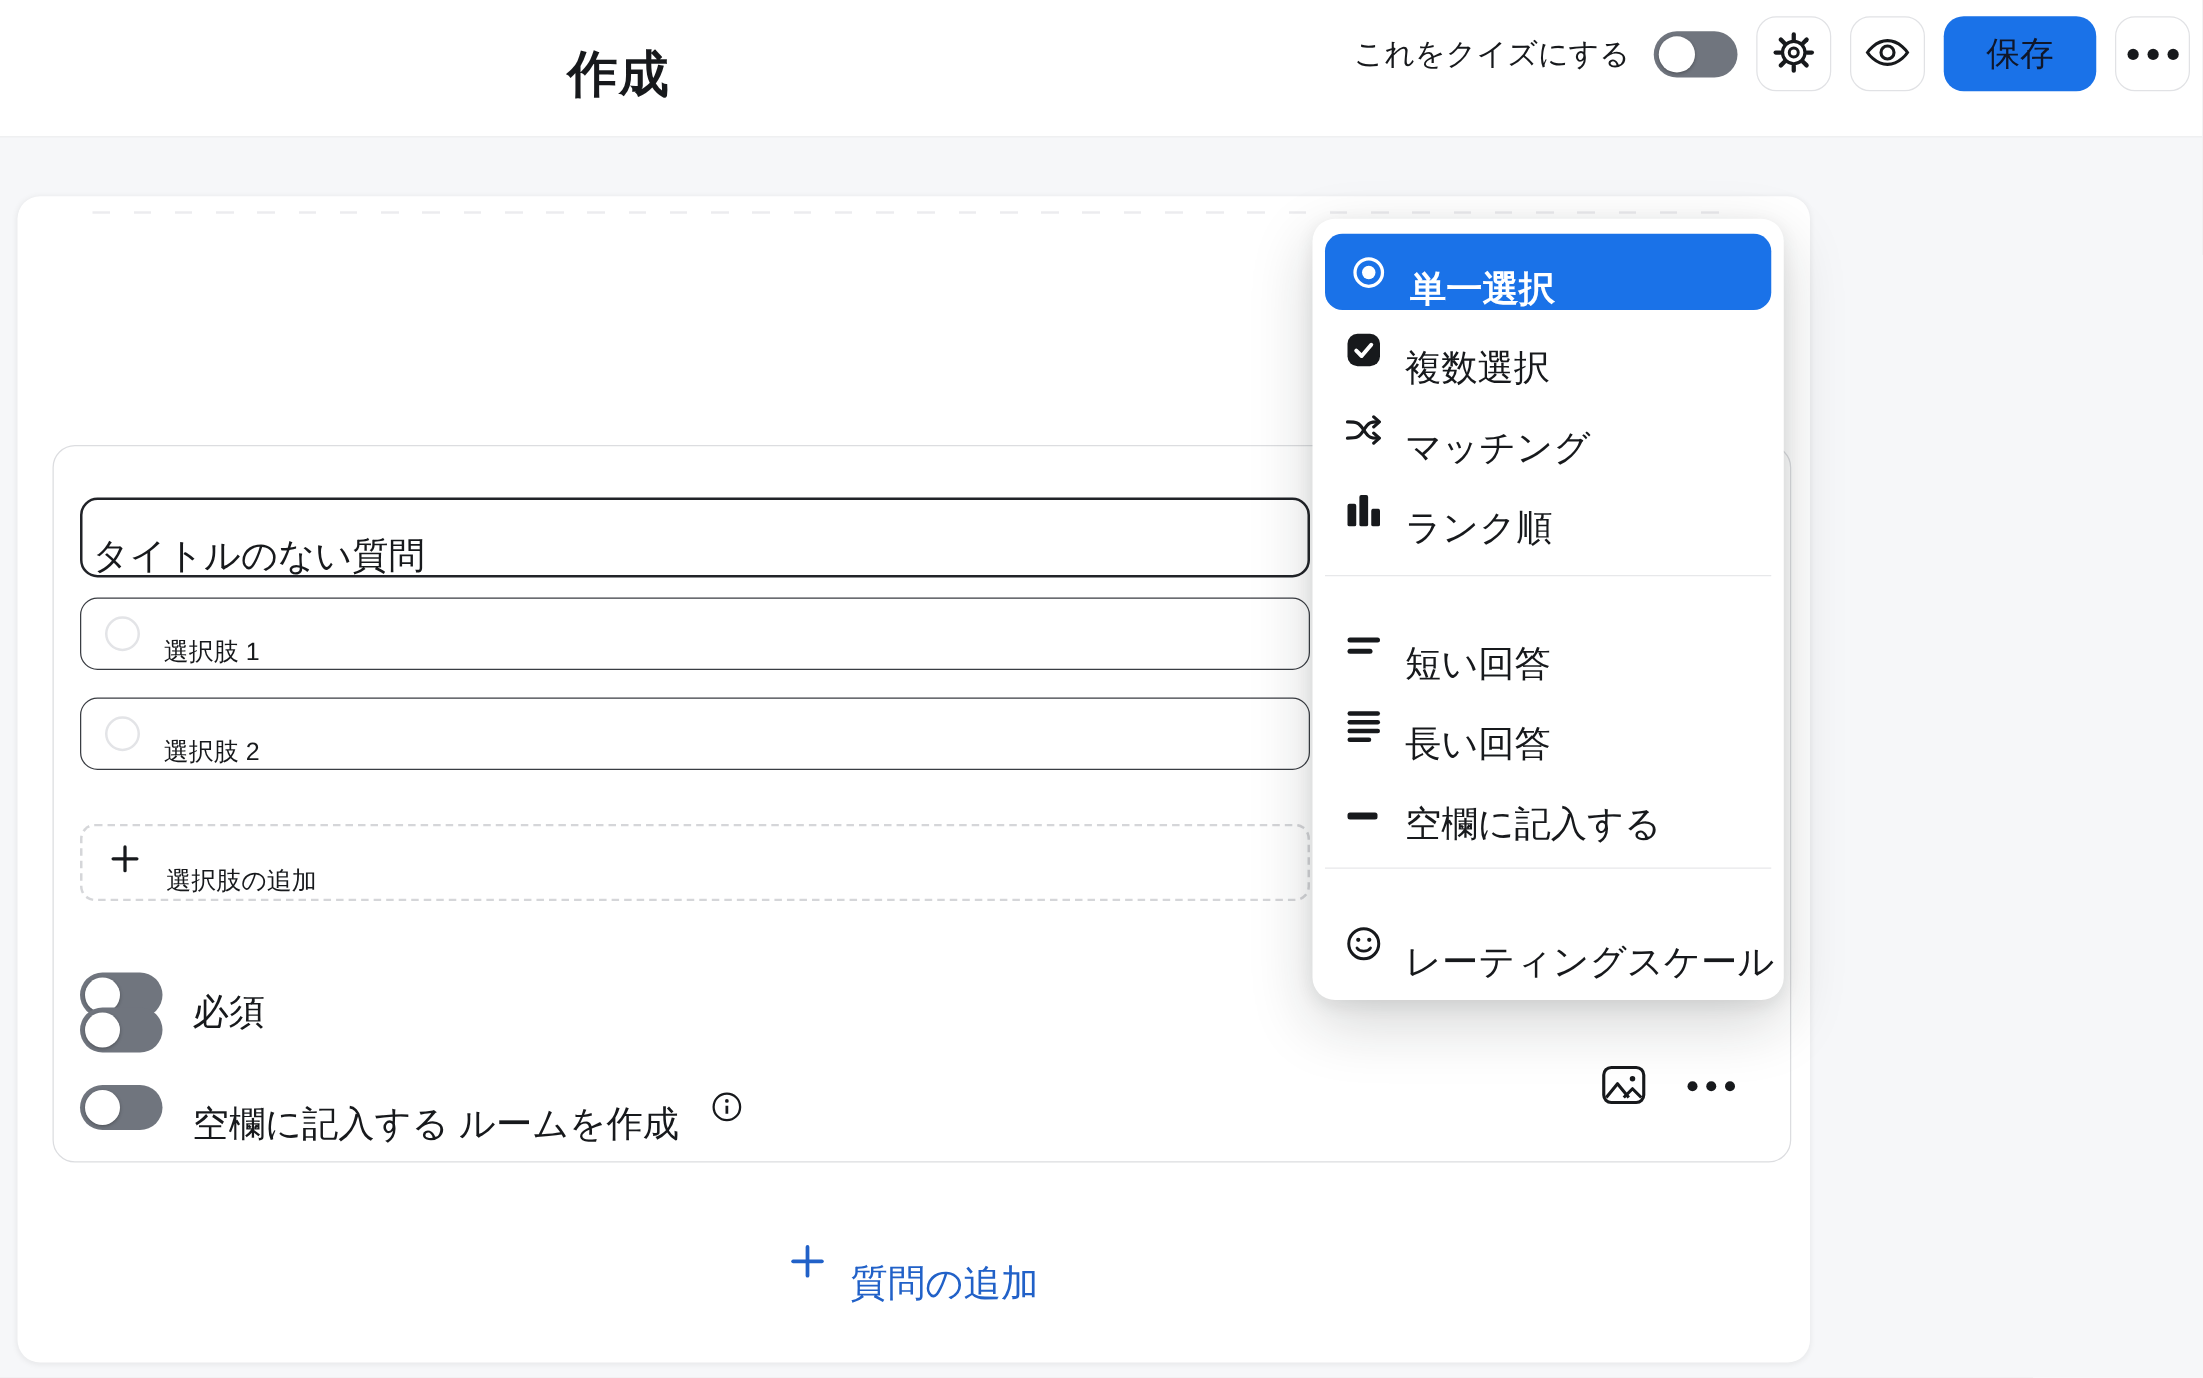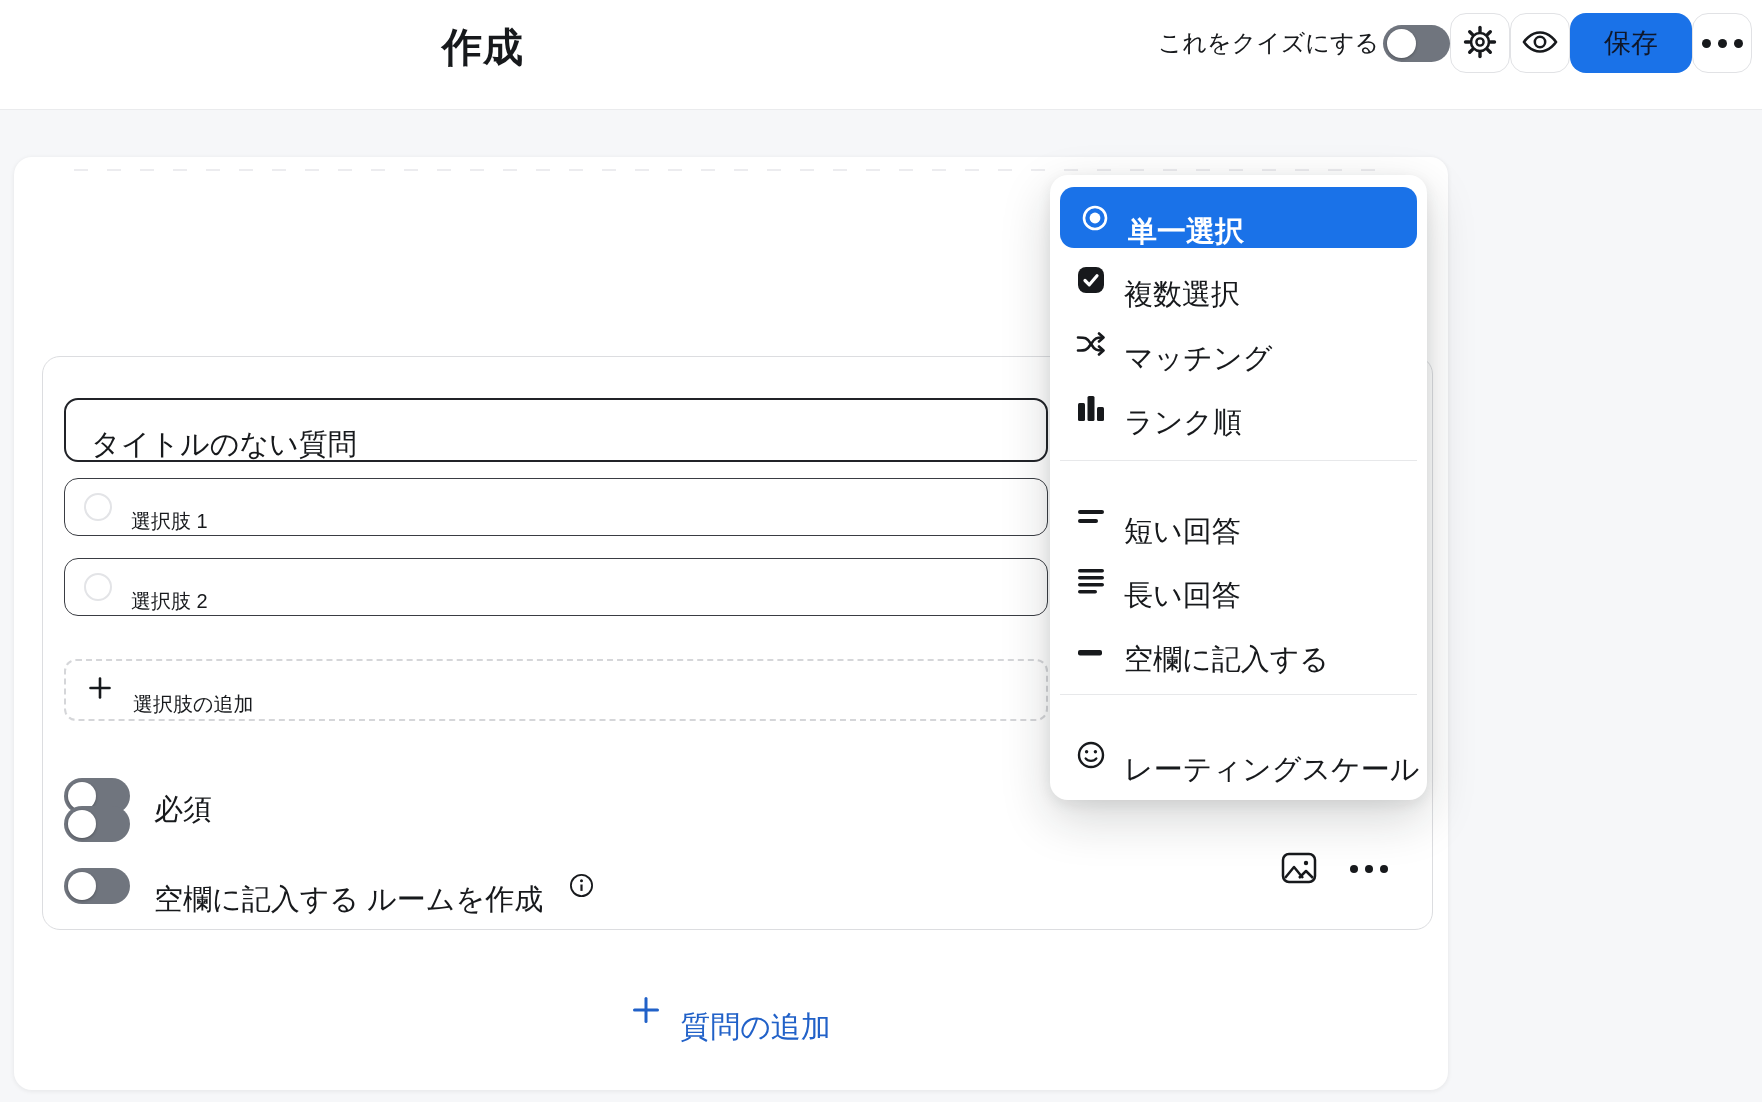--- a/index.html
+++ b/index.html
@@ -3,37 +3,37 @@
 <meta charset="utf-8">
 <style>
   html,body{margin:0;padding:0;background:#e9eaec;}
   .screen{
     position:relative;width:1762px;height:1102px;overflow:hidden;
     background:#f6f7f9;color:#17191c;
     font-family:"Liberation Sans",sans-serif;
   }
   
   .topbar{position:absolute;left:0;top:0;right:0;height:109px;background:#fff;border-bottom:1px solid #eaebed;}
-  .page-title{position:absolute;left:438px;top:16px;margin:4px;font-size:40px;font-weight:700;letter-spacing:1px;}
-  .hdr-right{position:absolute;right:10px;top:13px;height:60px;display:flex;align-items:center;}
+  .page-title{position:absolute;left:438px;top:16px;margin:16px;font-size:40px;font-weight:700;letter-spacing:1px;}
+  .hdr-right{position:absolute;right:10px;top:13px;height:60px;display:flex;align-items:center;gap:15px;}
   .quiz-label{font-size:24px;font-weight:500;margin-right:4px;white-space:nowrap;}
   .toggle{position:relative;width:67px;height:37px;border-radius:19px;background:#70757e;cursor:pointer;flex:none;}
   .toggle .knob{position:absolute;left:4px;top:4px;width:29px;height:29px;border-radius:50%;background:#fff;box-shadow:0 1px 3px rgba(0,0,0,.3);}
   .icon-btn{width:60px;height:60px;border-radius:16px;border:1px solid #e1e2e5;background:#fff;display:flex;align-items:center;justify-content:center;cursor:pointer;padding:0;flex:none;}
   .save-btn{width:122px;height:60px;border-radius:16px;border:none;background:#1a72e8;color:#0f172a;font-size:27px;font-weight:500;font-family:inherit;cursor:pointer;flex:none;}
   .dots{display:flex;gap:7px;}
   .dots i{width:9px;height:9px;border-radius:50%;background:#17191c;}
   
   .outer-card{position:absolute;left:14px;top:157px;width:1434px;height:933px;background:#fff;border-radius:18px;box-shadow:0 1px 5px rgba(23,25,28,.08);}
   .drag-dots{position:absolute;left:60px;right:60px;top:12px;height:2px;
     background:repeating-linear-gradient(90deg,#ececef 0 14px,transparent 14px 33px);}
   .poll-title{position:absolute;left:80px;top:215px;margin:0;font-size:47px;font-weight:700;}
   
   .question-card{position:absolute;left:28px;top:199px;width:1391px;height:574px;border:1px solid #dcdde0;border-radius:18px;background:#fff;box-sizing:border-box;}
-  .q-input{position:absolute;left:21px;top:41px;width:984px;height:64px;border:2px solid #212328;border-radius:14px;display:flex;align-items:center;padding:0 25px;font-size:29px;box-sizing:border-box;background:#fff;}
+  .q-input{position:absolute;left:21px;top:41px;width:984px;height:64px;border:2px solid #212328;border-radius:14px;display:flex;align-items:center;padding:0 8px;font-size:29px;box-sizing:border-box;background:#fff;}
   .choice{position:absolute;left:21px;width:984px;height:58px;border:1.5px solid #3a3d43;border-radius:14px;display:flex;align-items:center;gap:19px;padding:0 19px;font-size:20px;box-sizing:border-box;background:#fff;}
   .choice.c1{top:121px}.choice.c2{top:201px}
   .radio{width:28px;height:28px;border-radius:50%;border:2px solid #e3e4e7;box-sizing:border-box;flex:none;background:#fff;}
   .add-choice{position:absolute;left:21px;top:302px;width:984px;height:62px;border:2px dashed #d5d6d9;border-radius:12px;display:flex;align-items:center;gap:20px;padding:0 21px;font-size:20px;box-sizing:border-box;background:#fff;cursor:pointer;color:#17191c;font-family:inherit;}
   .toggle-row{position:absolute;left:21px;display:flex;align-items:center;gap:24px;font-size:29px;}
   .tr1{top:404px}.tr2{top:449px}.tr3{top:494px}
   .sw{position:relative;width:66px;height:36px;border-radius:18px;background:#70757e;flex:none;cursor:pointer;}
   .sw i{position:absolute;left:4px;top:4px;width:28px;height:28px;border-radius:50%;background:#fff;box-shadow:0 1px 3px rgba(0,0,0,.3);}
   .info-ic{margin-left:2px;display:flex;align-items:center;}
   .img-btn,.more2-btn{position:absolute;background:none;border:none;padding:0;cursor:pointer;display:flex;align-items:center;justify-content:center;}

